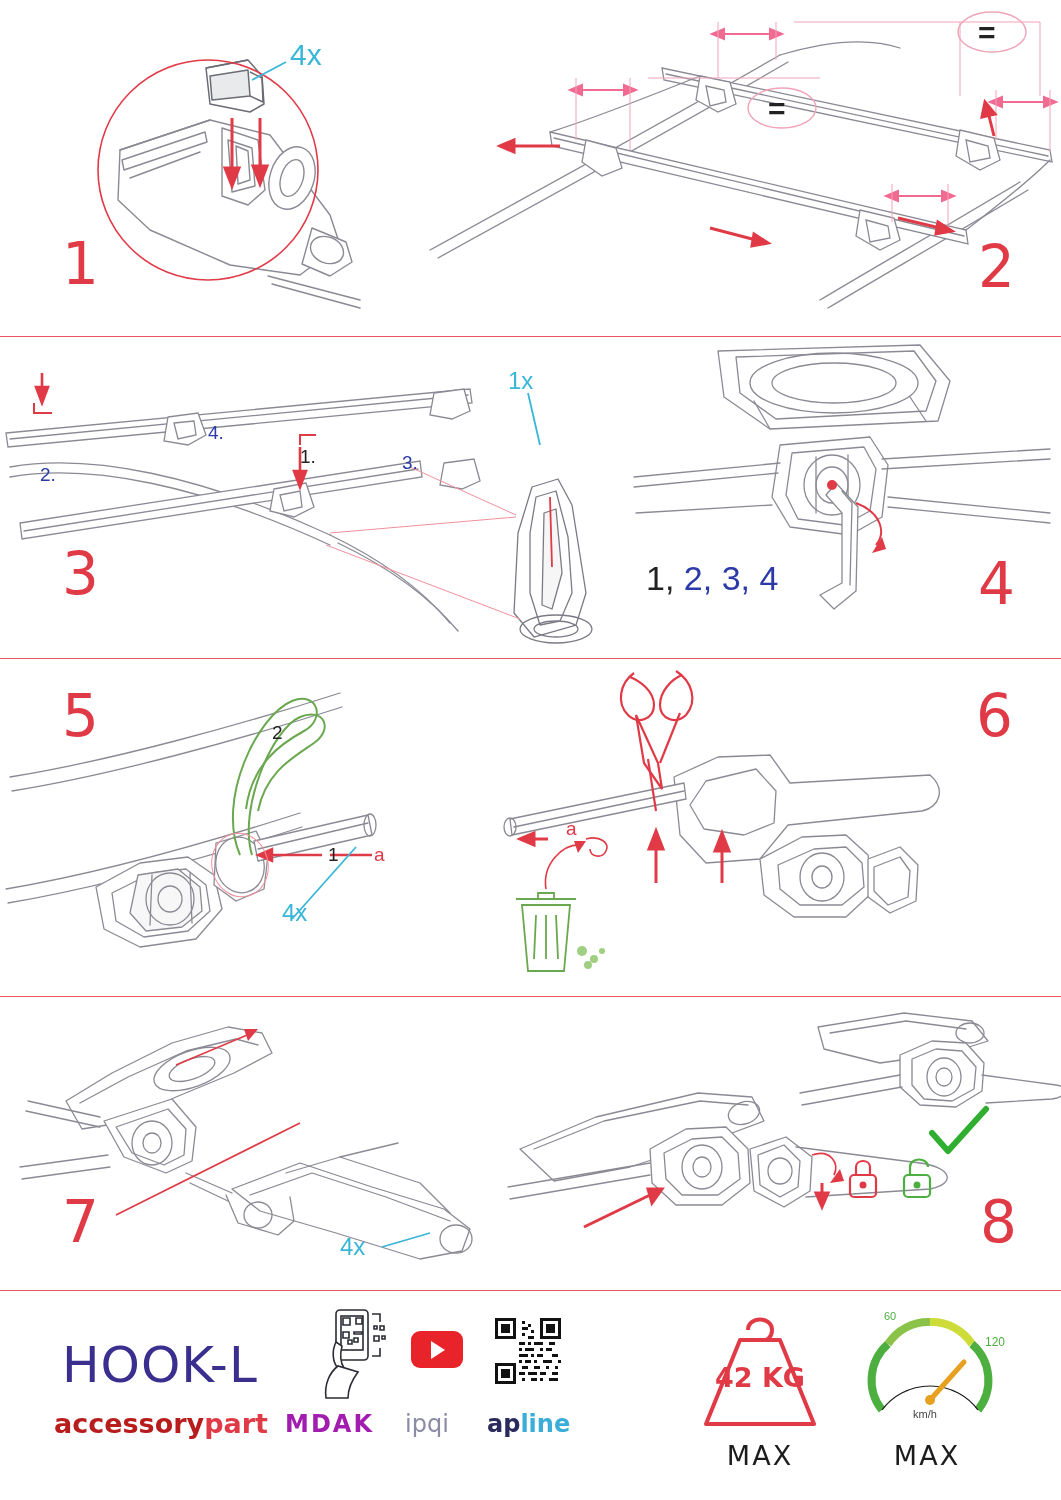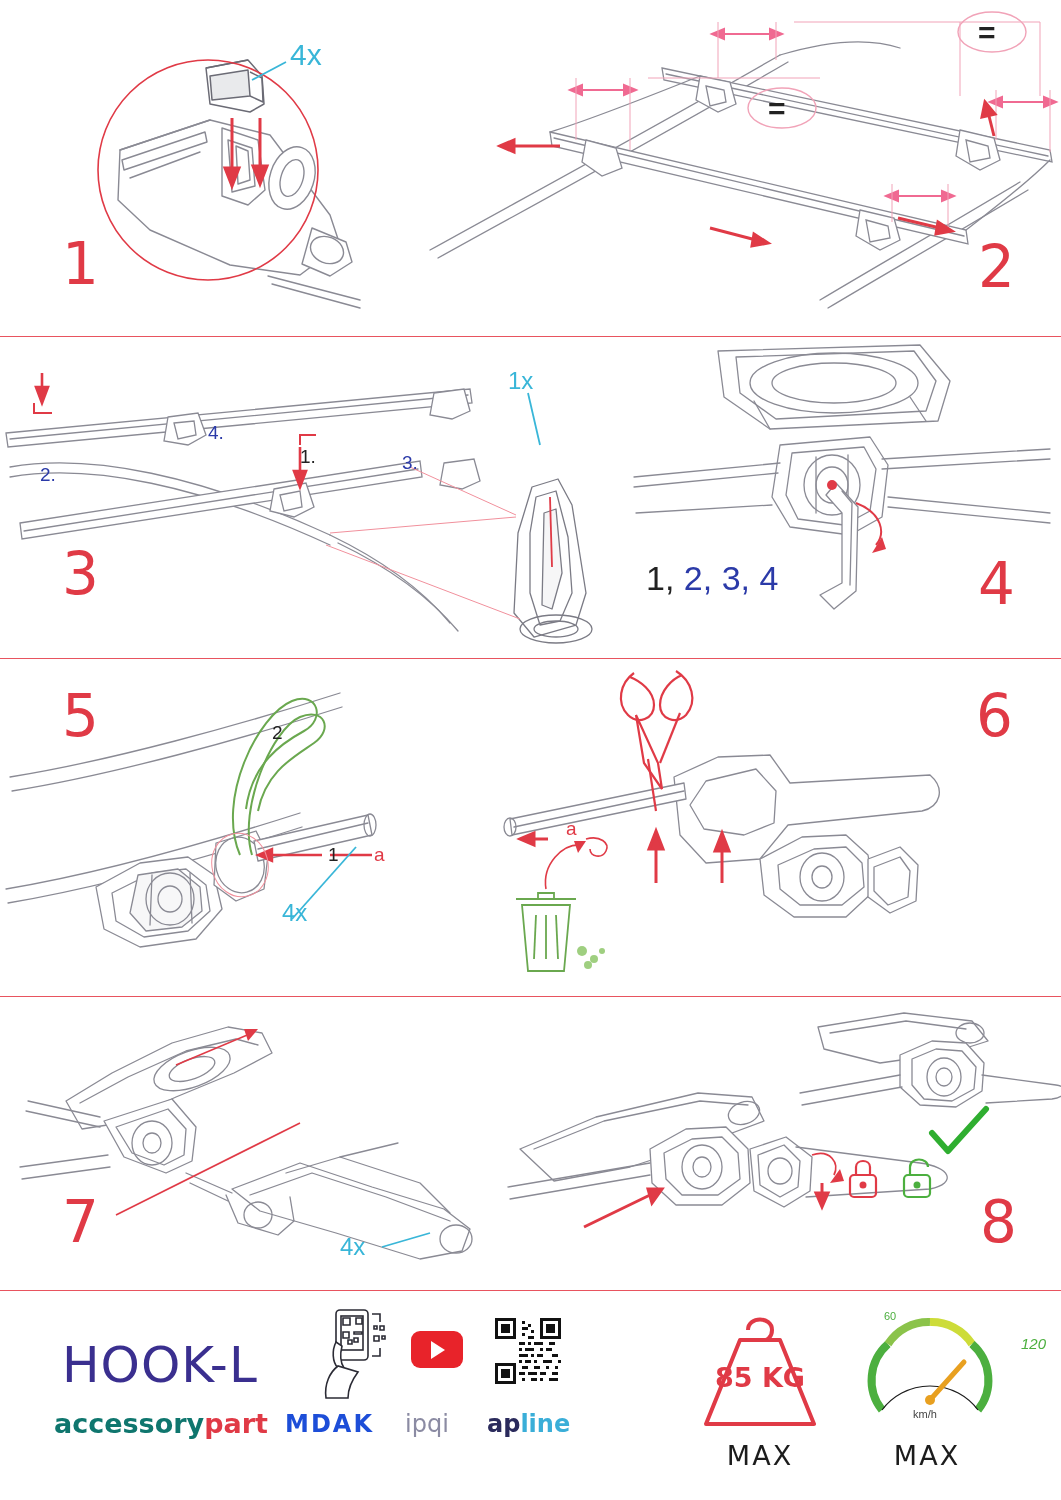--- a/index.html
+++ b/index.html
@@ -51,27 +51,27 @@
     position: absolute; left: 62px; top: 46px;
     font-family: "DejaVu Sans", sans-serif;
     font-size: 50px; letter-spacing: 1px;
     color: #3a2f8f; font-weight: 400;
   }
   .brandsub {
     position: absolute; left: 54px; top: 118px;
     font-family: "DejaVu Sans", sans-serif;
     font-size: 27px; font-weight: 700;
   }
-  .brandsub .a { color: #0f766e; }
+  .brandsub .a { color: #b91c1c; }
   .brandsub .b { color: #e03a46; }
 
   .partner {
     position: absolute; top: 120px;
     font-family: "DejaVu Sans", sans-serif;
-    font-size: 24px; color: #1d4ed8; font-weight: 700;
+    font-size: 24px; color: #a21caf; font-weight: 700;
   }
   .partner.p1 { left: 285px; letter-spacing: 2px; }
   .partner.p2 { left: 405px; font-weight: 400; font-style: normal; color: #8b8ba3; }
   .partner.p3 { left: 487px; color: #2a2a5c; }
   .partner.p3 .accent { color: #3aaed8; }
 
   
   .icon-box { position: absolute; }
   .yt {
     width: 52px; height: 37px; border-radius: 9px; background: #e8232a;
@@ -95,21 +95,21 @@
   }
   .kgtext {
     position: absolute; left: 700px; top: 72px; width: 120px; text-align: center;
     font-family: "DejaVu Sans", sans-serif; font-size: 26px; color: #e03a46; font-weight: 400;
   }
   .kmh {
     position: absolute; left: 885px; top: 118px; width: 80px; text-align: center;
     font-family: "Liberation Sans", sans-serif; font-size: 11px; color: #444;
   }
   .tick60 { position: absolute; left: 884px; top: 20px; font-size: 11px; color: #4caf3f; }
-  .tick120 { position: absolute; left: 1021px; top: 45px; font-size: 15px; color: #4caf3f; font-style: italic; }
+  .tick120 { position: absolute; left: 985px; top: 45px; font-size: 12px; color: #4caf3f; }
   svg { display: block; }
 </style>
 </head>
 <body>
 
 <div class="sheet">
 
   <div class="sep" style="top:336px"></div>
   <div class="sep" style="top:658px"></div>
   <div class="sep" style="top:996px"></div>
@@ -647,21 +647,21 @@
           <rect x="21" y="14" width="1" height="1"></rect>
       </g>
     </svg>
 
     <svg class="icon-box" style="left:684px;top:14px;" width="152" height="130" viewBox="0 0 152 130">
       <g fill="none" stroke="#e03a46" stroke-width="4" stroke-linejoin="round">
         <path d="M64 26 C64 12 88 12 88 26 C88 34 82 36 82 36"></path>
         <path d="M56 36 L96 36 L130 120 L22 120 Z" fill="#fff"></path>
       </g>
     </svg>
-    <div class="kgtext" style="font-size:27px;font-weight:700;">85 KG</div>
+    <div class="kgtext" style="font-size:27px;font-weight:700;">42 KG</div>
     <div class="weight-label">MAX</div>
 
     <svg class="icon-box" style="left:864px;top:14px;" width="132" height="124" viewBox="0 0 132 124">
       <g fill="none" stroke-width="8" stroke-linecap="butt">
         <path d="M18 106 A48 48 0 0 1 24 40" stroke="#4caf3f"></path>
         <path d="M24 40 A48 48 0 0 1 66 18" stroke="#8bc34a"></path>
         <path d="M66 18 A48 48 0 0 1 108 40" stroke="#cddc39"></path>
         <path d="M108 40 A48 48 0 0 1 114 106" stroke="#4caf3f"></path>
       </g>
       <g stroke="#1c1c1c" stroke-width="1.2" fill="none">

